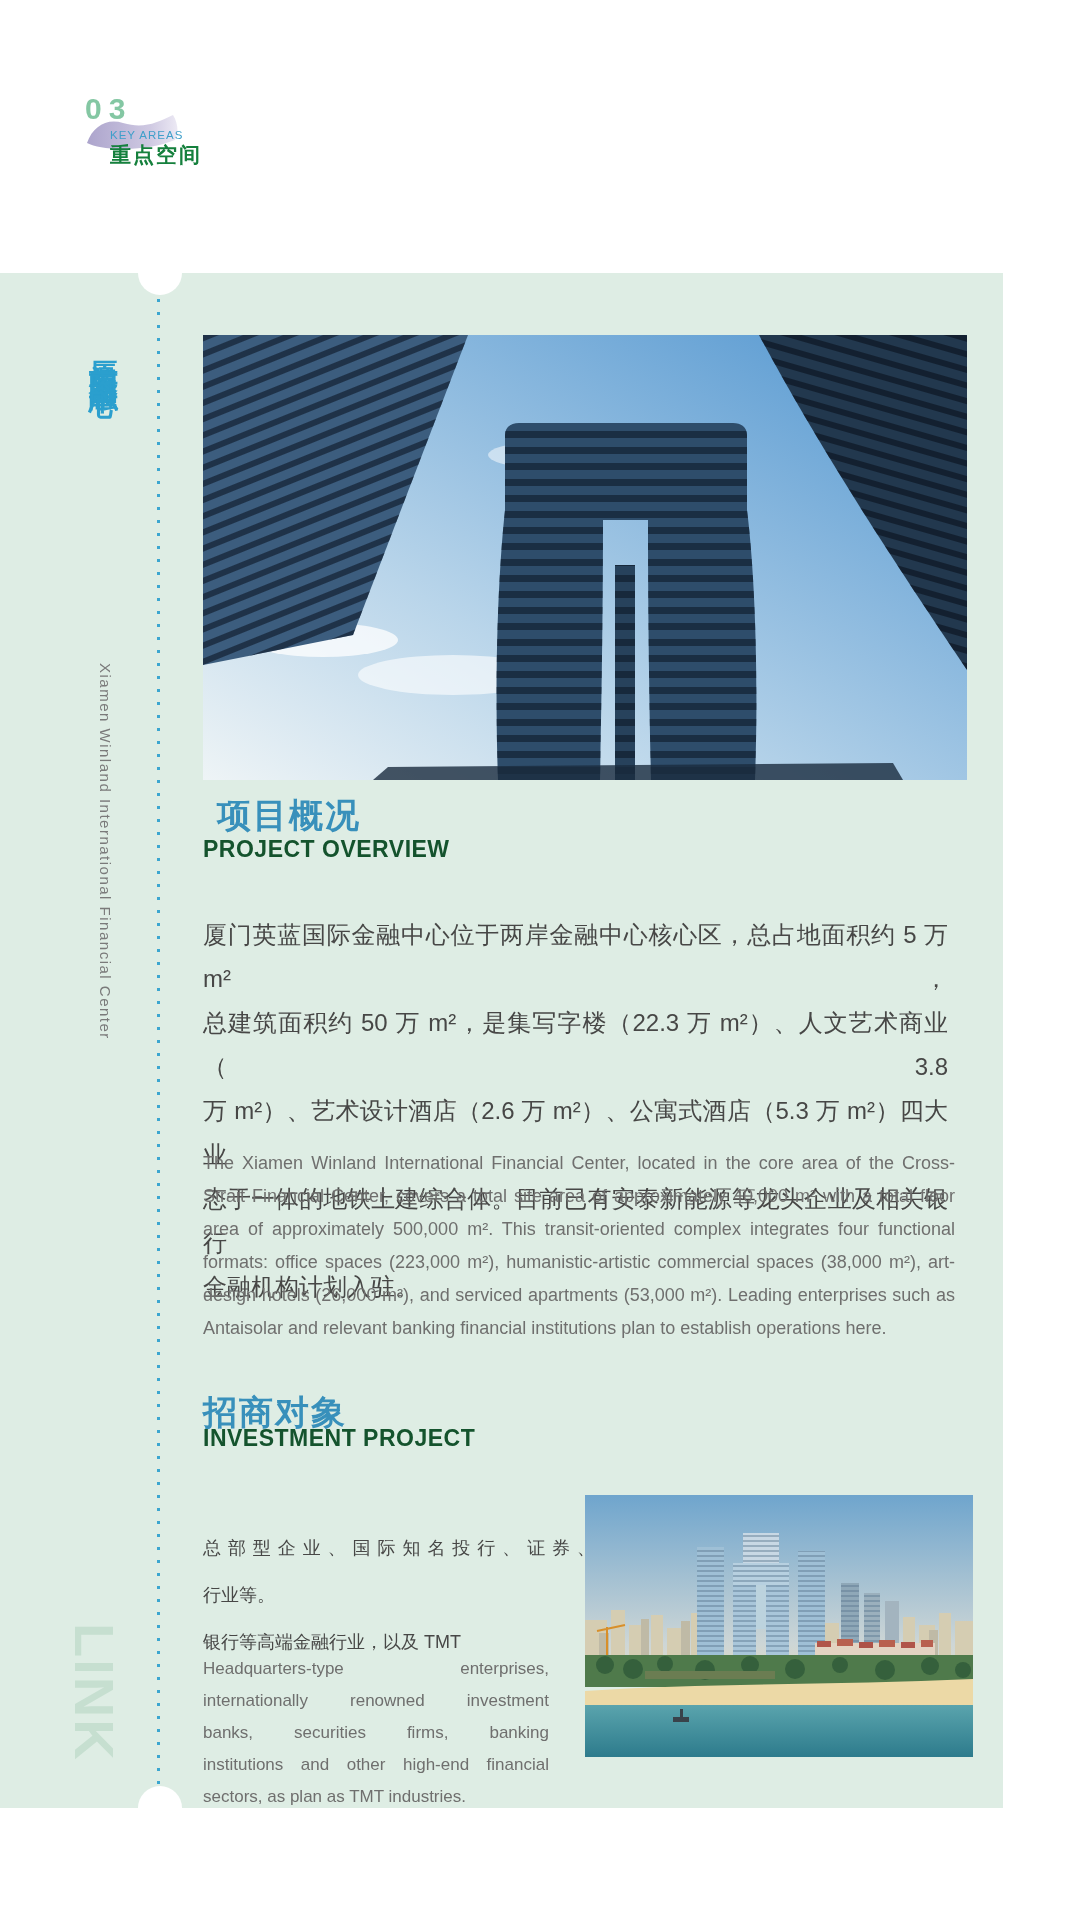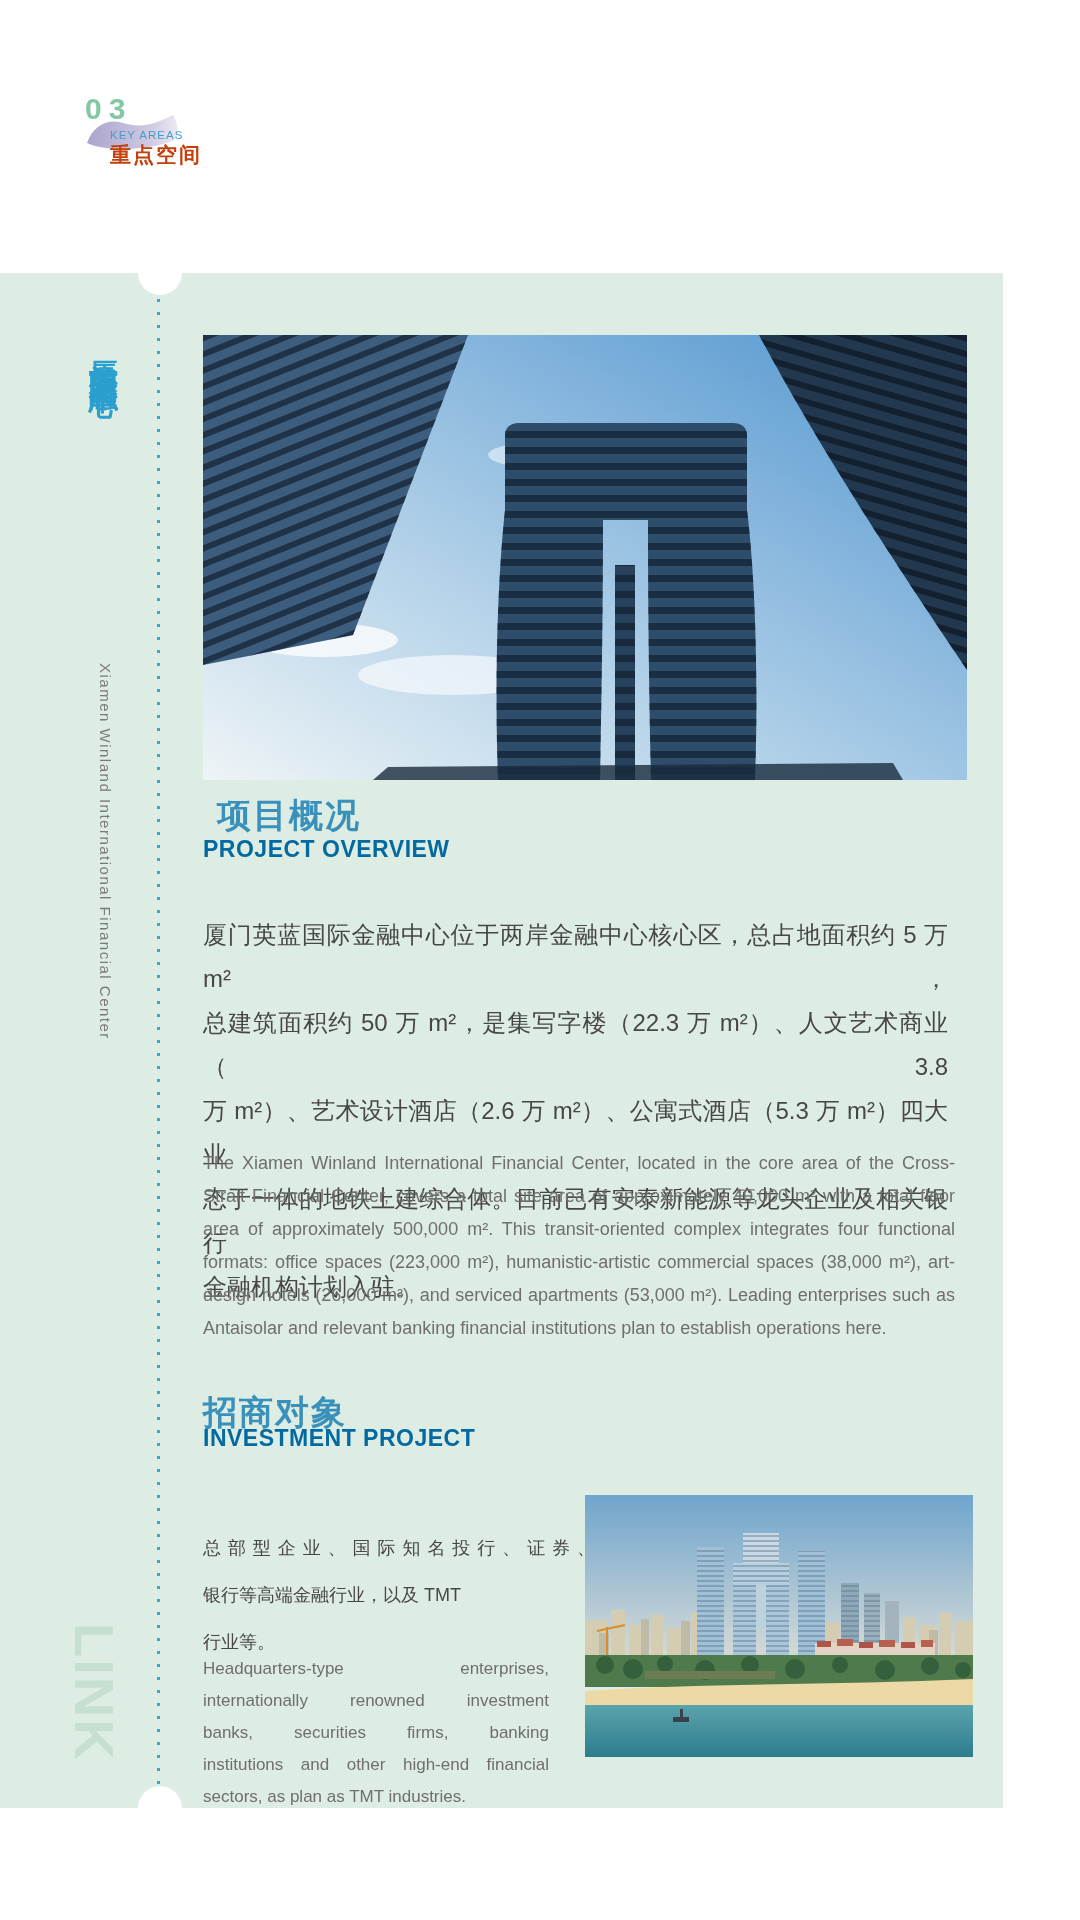--- a/index.html
+++ b/index.html
@@ -7,21 +7,21 @@
         font-family:"Liberation Sans","DejaVu Sans",sans-serif;}
 
   
   .logo{position:absolute;left:85px;top:96px;width:120px;height:75px;}
   .logo .swoosh{position:absolute;left:0px;top:17px;width:96px;height:36px;}
   .logo .num{position:absolute;left:0px;top:-4px;font-size:30px;font-weight:800;
              letter-spacing:7px;color:#84c7a3;}
   .logo .tag-en{position:absolute;left:25px;top:33px;font-size:11.5px;font-weight:400;
                 letter-spacing:1px;color:#3f9fca;white-space:nowrap;}
   .logo .tag-cn{position:absolute;left:25px;top:45px;font-size:21px;font-weight:600;
-                letter-spacing:2px;color:#c2410c;white-space:nowrap;}
+                letter-spacing:2px;color:#15803d;white-space:nowrap;}
 
   
   .panel{position:absolute;left:0;top:273px;width:1080px;height:1535px;background:#deede4;}
   .dotline{position:absolute;left:157px;top:0;width:3px;height:1535px;
            background:repeating-linear-gradient(to bottom,#3ba6d0 0 3px,transparent 3px 13px);}
   .notch{position:absolute;width:44px;height:44px;border-radius:50%;background:#ffffff;left:138px;}
   .notch.top{top:-22px;}
   .notch.bottom{top:1513px;}
 
   
@@ -32,21 +32,21 @@
         font-size:15px;letter-spacing:1.5px;color:#7a7a7a;white-space:nowrap;}
   .watermark{position:absolute;left:62px;top:1350px;height:460px;writing-mode:vertical-rl;
         font-size:56px;font-weight:800;letter-spacing:2px;color:#c6dfd0;}
 
   
   .photo-main{position:absolute;left:203px;top:62px;width:764px;height:445px;}
   .photo-sky{position:absolute;left:585px;top:1222px;width:388px;height:262px;}
 
   .h-cn{position:absolute;left:203px;font-size:34px;font-weight:700;color:#3890bb;
         letter-spacing:2px;white-space:nowrap;}
-  .h-en{position:absolute;left:203px;font-size:23px;font-weight:700;color:#0369a1;
+  .h-en{position:absolute;left:203px;font-size:23px;font-weight:700;color:#14532d;
         letter-spacing:0.5px;white-space:nowrap;}
   .h1-cn{top:520px;margin-left:14px;} .h1-en{top:563px;}
   .h2-cn{top:1117px;} .h2-en{top:1152px;}
 
   .para{position:absolute;left:203px;margin-top:28px;}
   .para .ln{display:block;}
   .jl{text-align:justify;text-align-last:justify;}
   .p1cn{top:612px;width:745px;font-size:24px;line-height:44px;color:#474746;}
   .p1en{top:846px;width:752px;font-size:18px;line-height:33px;color:#6f6f6e;}
   .p2cn{top:1224px;width:392px;font-size:18px;line-height:47px;color:#474746;}
@@ -144,22 +144,22 @@
       <span class="ln jl">formats: office spaces (223,000 m²), humanistic-artistic commercial spaces (38,000 m²), art-</span>
       <span class="ln jl">design hotels (26,000 m²), and serviced apartments (53,000 m²). Leading enterprises such as</span>
       <span class="ln">Antaisolar and relevant banking financial institutions plan to establish operations here.</span>
     </div>
 
     <div class="h-cn h2-cn">招商对象</div>
     <div class="h-en h2-en">INVESTMENT PROJECT</div>
 
     <div class="para p2cn">
       <span class="ln jl">总部型企业、国际知名投行、证券、</span>
+      <span class="ln">行业等。</span>
       <span class="ln">银行等高端金融行业，以及 TMT</span>
-      <span class="ln">行业等。</span>
     </div>
 
     <div class="para p2en">
       <span class="ln jl">Headquarters-type enterprises,</span>
       <span class="ln jl">internationally renowned investment</span>
       <span class="ln jl">banks, securities firms, banking</span>
       <span class="ln jl">institutions and other high-end financial</span>
       <span class="ln">sectors, as plan as TMT industries.</span>
     </div>
 

